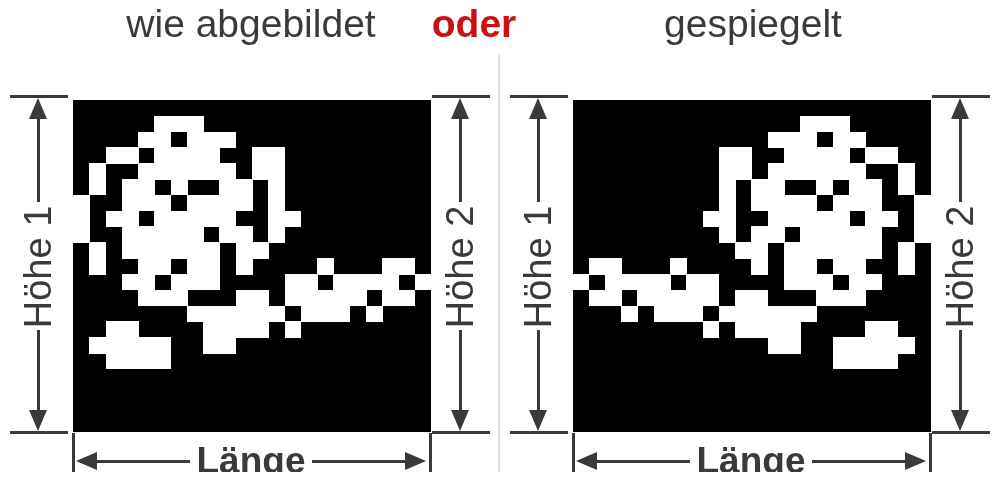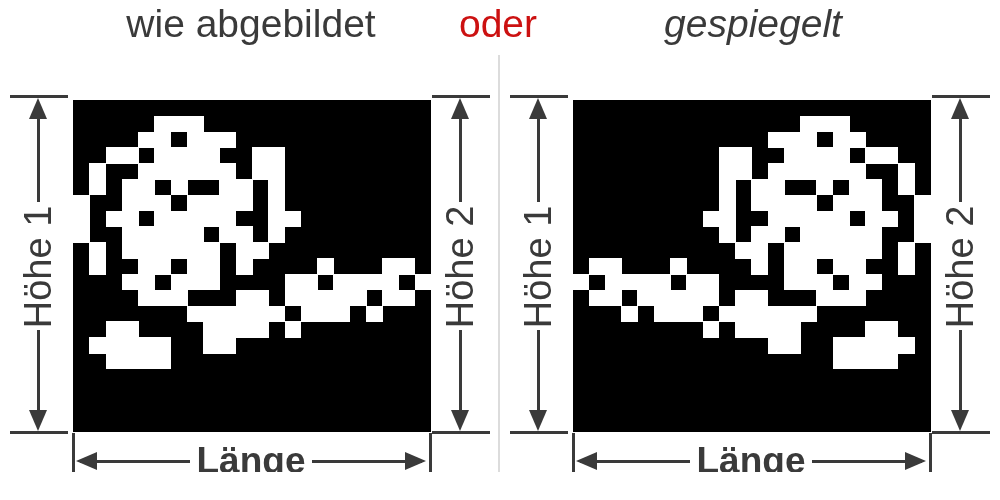--- a/index.html
+++ b/index.html
@@ -10,22 +10,22 @@
   .stage{
     position:relative;width:1000px;height:472px;background:var(--bg);
     font-family:"Liberation Sans",sans-serif;color:var(--text);overflow:hidden;text-align:right;
   }
   
   .title span{
     position:absolute;top:1px;font-size:39px;line-height:46px;
     white-space:nowrap;transform:translateX(-50%);
   }
   .t-left{left:251px;}
-  .t-mid{left:498px;color:var(--accent);}
-  .t-right{left:753px;font-style:italic;}
+  .t-mid{left:474px;color:var(--accent);font-weight:bold;}
+  .t-right{left:753px;}
   
   .divider{position:absolute;left:498px;top:55px;width:2px;height:441px;background:var(--divider);}
   
   .panel{position:absolute;top:0;width:500px;height:500px;}
   .panel-left{left:0;}
   .panel-right{left:500px;}
   
   .vdim{position:absolute;top:0;width:80px;height:500px;}
   .vdim-l{left:0;}
   .vdim-r{left:422px;}

